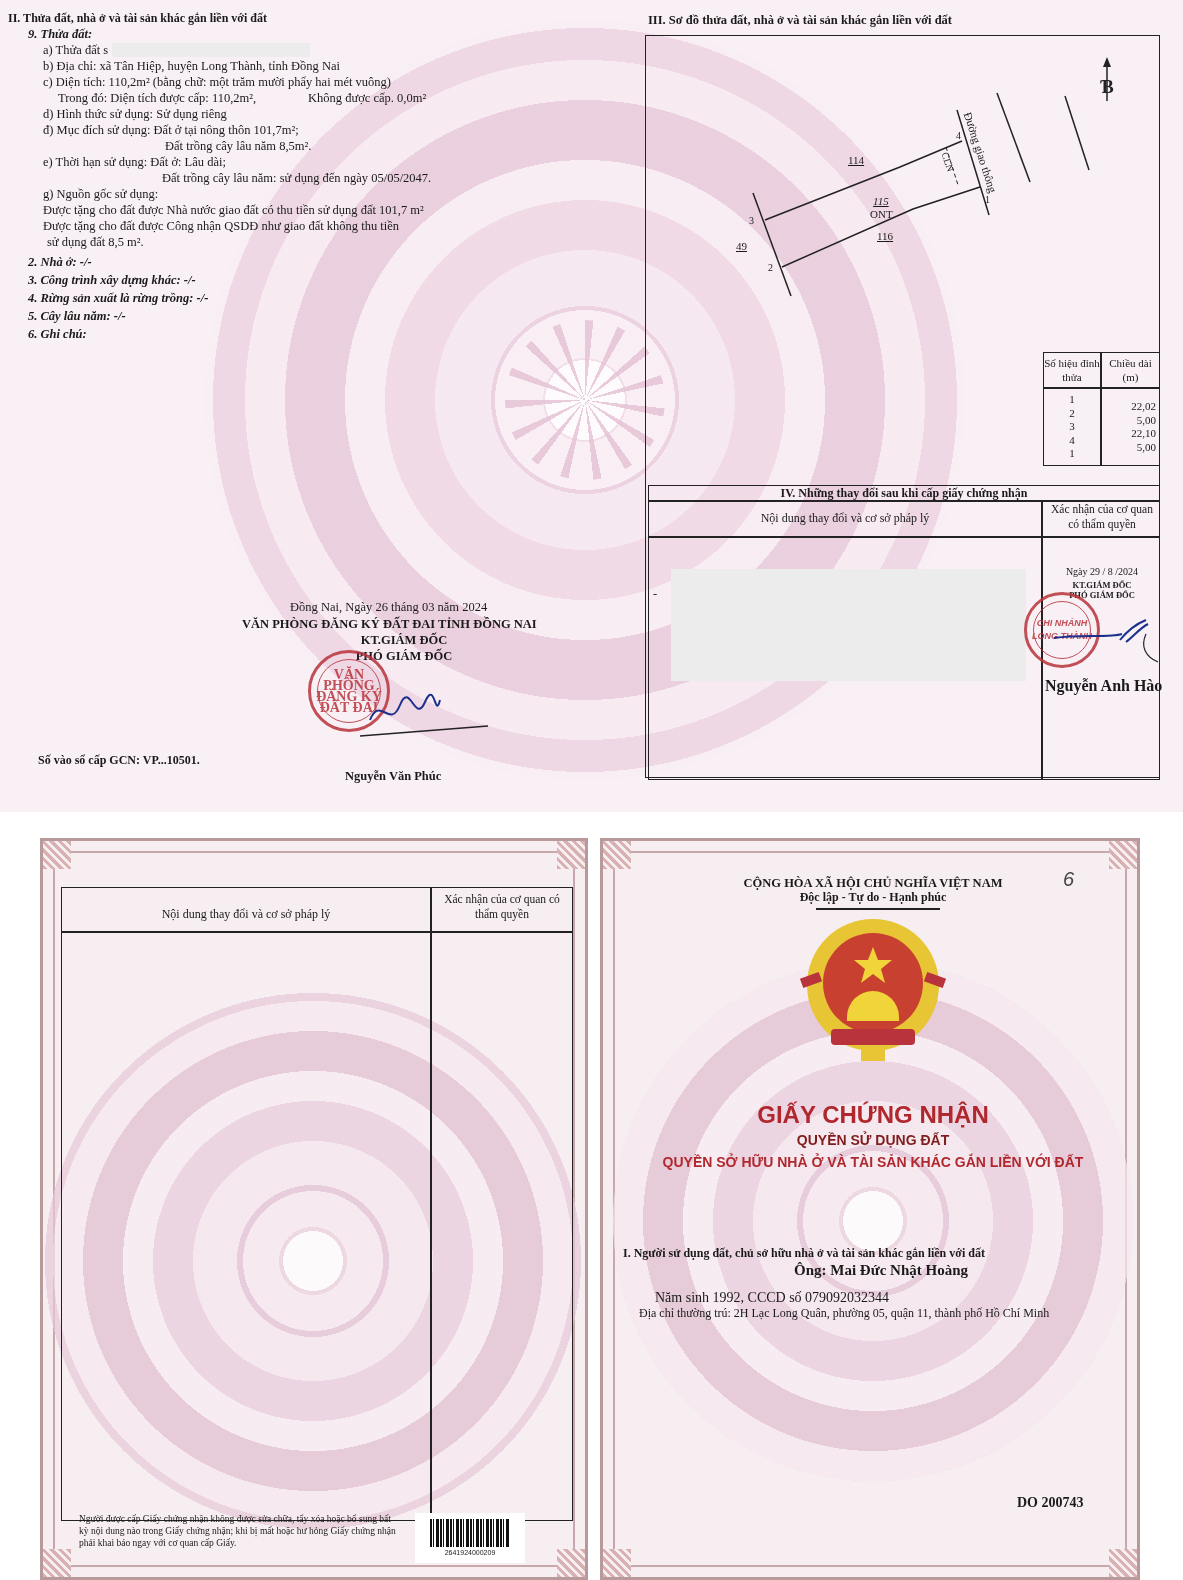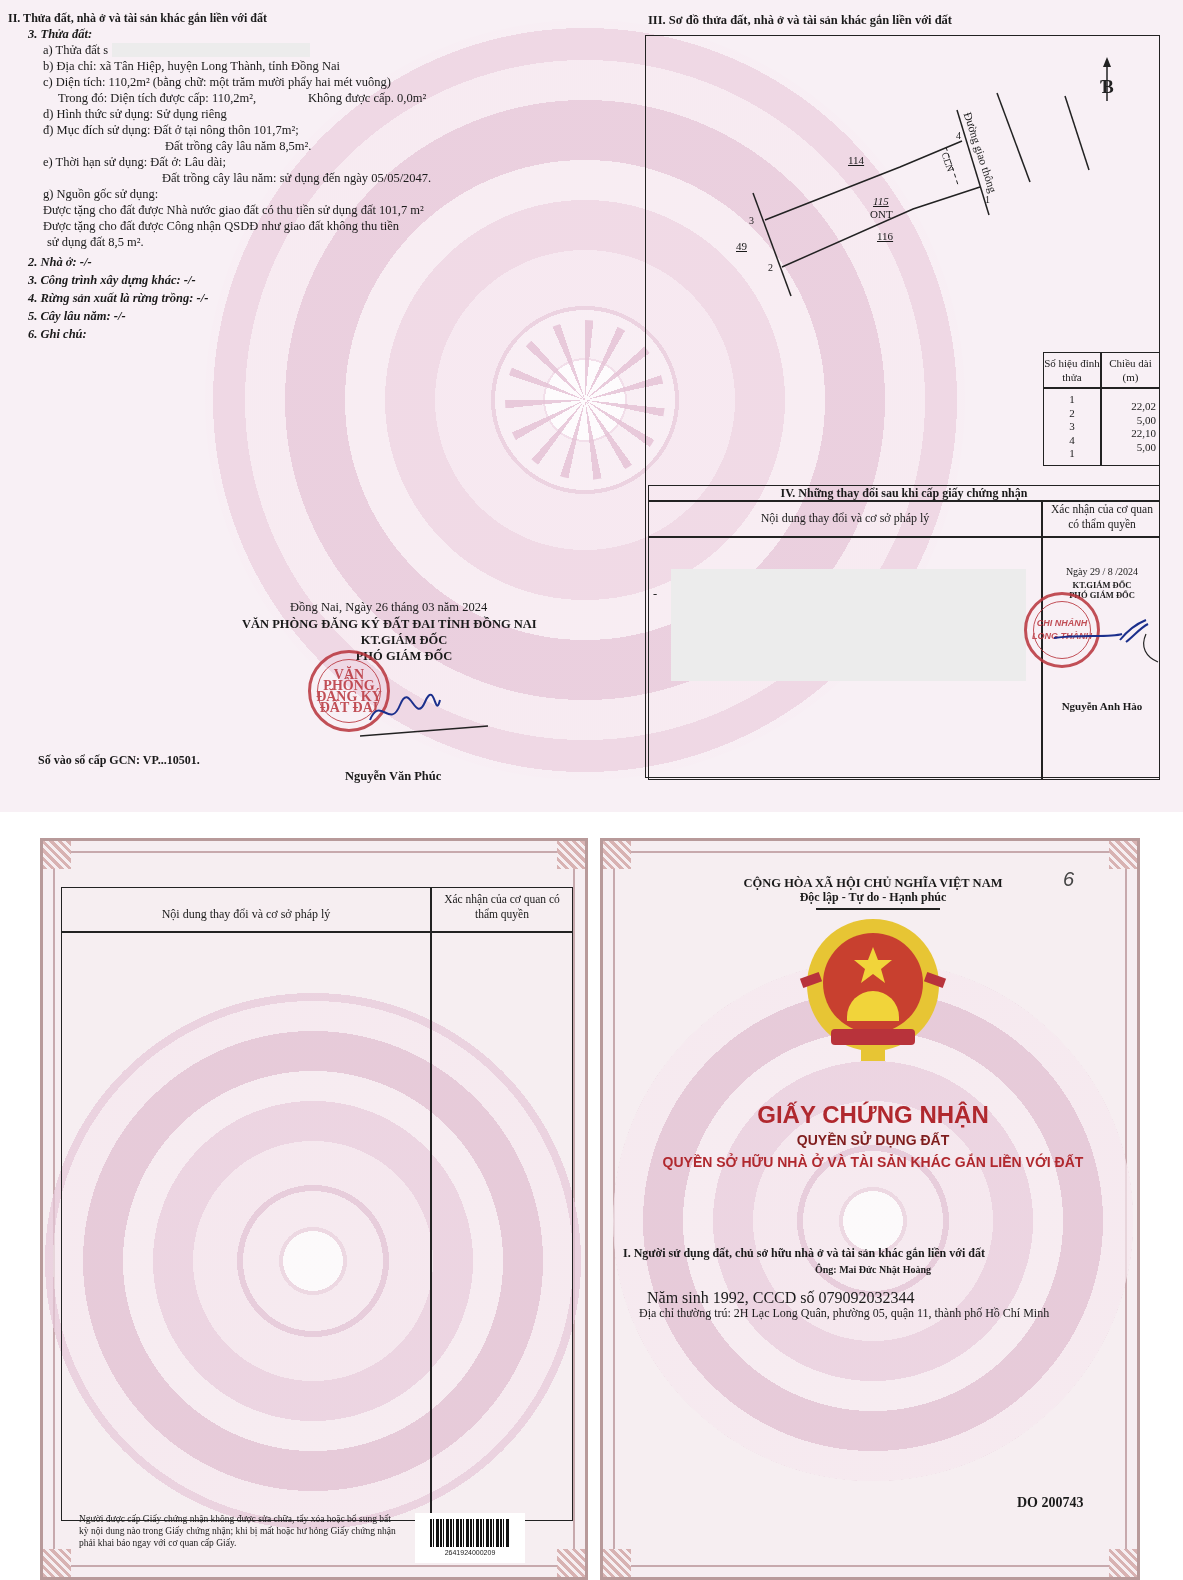--- a/index.html
+++ b/index.html
@@ -84,21 +84,21 @@
   .center { text-align: center; }
 </style>
 </head>
 <body>
 
 <div class="top-sheet">
   <div class="drum"></div>
   <div class="star"></div>
 
   <div class="txt b" style="left:8px;top:10px;font-size:12px;">II. Thửa đất, nhà ở và tài sản khác gắn liền với đất</div>
-  <div class="txt b i" style="left:28px;top:26px;">3. Thửa đất:</div>
+  <div class="txt b i" style="left:28px;top:26px;">9. Thửa đất:</div>
   <div class="txt" style="left:43px;top:42px;">a) Thửa đất s</div>
   <div class="redact" style="left:112px;top:43px;width:198px;height:14px;"></div>
   <div class="txt" style="left:43px;top:58px;">b) Địa chỉ: xã Tân Hiệp, huyện Long Thành, tỉnh Đồng Nai</div>
   <div class="txt" style="left:43px;top:74px;">c) Diện tích: 110,2m² (bằng chữ: một trăm mười phẩy hai mét vuông)</div>
   <div class="txt" style="left:58px;top:90px;">Trong đó: Diện tích được cấp: 110,2m²,</div>
   <div class="txt" style="left:308px;top:90px;">Không được cấp. 0,0m²</div>
   <div class="txt" style="left:43px;top:106px;">d) Hình thức sử dụng: Sử dụng riêng</div>
   <div class="txt" style="left:43px;top:122px;">đ) Mục đích sử dụng: Đất ở tại nông thôn 101,7m²;</div>
   <div class="txt" style="left:165px;top:138px;">Đất trồng cây lâu năm 8,5m².</div>
   <div class="txt" style="left:43px;top:154px;">e) Thời hạn sử dụng: Đất ở: Lâu dài;</div>
@@ -182,21 +182,21 @@
     <div class="sep" style="left:0;top:50px;width:510px;height:1.5px;"></div>
     <div class="sep" style="left:392px;top:14px;width:1.5px;height:280px;"></div>
     <div class="txt b center" style="left:0;top:-1px;width:510px;font-size:12px;">IV. Những thay đổi sau khi cấp giấy chứng nhận</div>
     <div class="txt center" style="left:0;top:24px;width:392px;font-size:12px;">Nội dung thay đổi và cơ sở pháp lý</div>
     <div class="txt center" style="left:396px;top:16px;width:114px;font-size:11.5px;line-height:15px;white-space:normal;">Xác nhận của cơ quan có thẩm quyền</div>
     <div class="txt" style="left:4px;top:100px;">-</div>
     <div class="redact" style="left:22px;top:83px;width:355px;height:112px;"></div>
     <div class="txt center" style="left:396px;top:78px;width:114px;font-size:10px;">Ngày 29 / 8 /2024</div>
     <div class="txt b center" style="left:396px;top:94px;width:114px;font-size:8.5px;line-height:10px;">KT.GIÁM ĐỐC</div>
     <div class="txt b center" style="left:396px;top:104px;width:114px;font-size:8.5px;line-height:10px;">PHÓ GIÁM ĐỐC</div>
-    <div class="txt b center" style="left:396px;top:192px;width:114px;font-size:11px;margin-top:20px;">Nguyễn Anh Hào</div>
+    <div class="txt b center" style="left:396px;top:192px;width:114px;font-size:16px;">Nguyễn Anh Hào</div>
   </div>
   <div class="seal" style="left:1024px;top:592px;width:76px;height:76px;font-size:9px;line-height:13px;font-style:italic;">
     <div class="ring"></div>
     <span>CHI NHÁNH</span>
     <span>LONG THÀNH</span>
   </div>
   <svg class="abs" style="left:1050px;top:612px;" width="110" height="55">
     <path d="M4 26 C30 22, 60 26, 72 22 M70 28 C78 18, 86 12, 96 8 M76 30 C84 24, 90 16, 98 12" stroke="#1b2f8c" stroke-width="2" fill="none"></path>
     <path d="M96 22 C90 35, 96 45, 108 50" stroke="#222" stroke-width="1.2" fill="none"></path>
   </svg>
@@ -248,18 +248,18 @@
     <div class="abs" style="left:124px;top:56px;width:20px;height:10px;background:#b8333b;transform:rotate(20deg);"></div>
     <div class="abs" style="left:30px;top:110px;width:84px;height:16px;background:#b8333b;border-radius:4px;"></div>
     <div class="abs" style="left:60px;top:126px;width:24px;height:16px;background:#e7c534;"></div>
   </div>
 
   <div class="txt b center sans" style="left:0;top:260px;width:540px;font-size:24px;line-height:28px;color:#b0282e;">GIẤY CHỨNG NHẬN</div>
   <div class="txt b center sans" style="left:0;top:290px;width:540px;font-size:14px;line-height:18px;color:#7f1d1d;">QUYỀN SỬ DỤNG ĐẤT</div>
   <div class="txt b center sans" style="left:0;top:312px;width:540px;font-size:14px;line-height:18px;color:#b0282e;">QUYỀN SỞ HỮU NHÀ Ở VÀ TÀI SẢN KHÁC GẮN LIỀN VỚI ĐẤT</div>
 
   <div class="txt b" style="left:20px;top:404px;font-size:12px;">I. Người sử dụng đất, chủ sở hữu nhà ở và tài sản khác gắn liền với đất</div>
-  <div class="txt b center" style="left:0;top:421px;width:540px;font-size:10px;">Ông: Mai Đức Nhật Hoàng</div>
-  <div class="txt" style="left:44px;top:449px;font-size:16px;">Năm sinh 1992, CCCD số 079092032344</div>
+  <div class="txt b center" style="left:8px;top:421px;width:540px;font-size:15px;">Ông: Mai Đức Nhật Hoàng</div>
+  <div class="txt" style="left:52px;top:449px;font-size:14px;">Năm sinh 1992, CCCD số 079092032344</div>
   <div class="txt" style="left:36px;top:464px;font-size:12px;">Địa chỉ thường trú: 2H Lạc Long Quân, phường 05, quận 11, thành phố Hồ Chí Minh</div>
 
   <div class="txt b" style="left:414px;top:654px;font-size:14px;">DO 200743</div>
 </div>
 
 </body></html>

